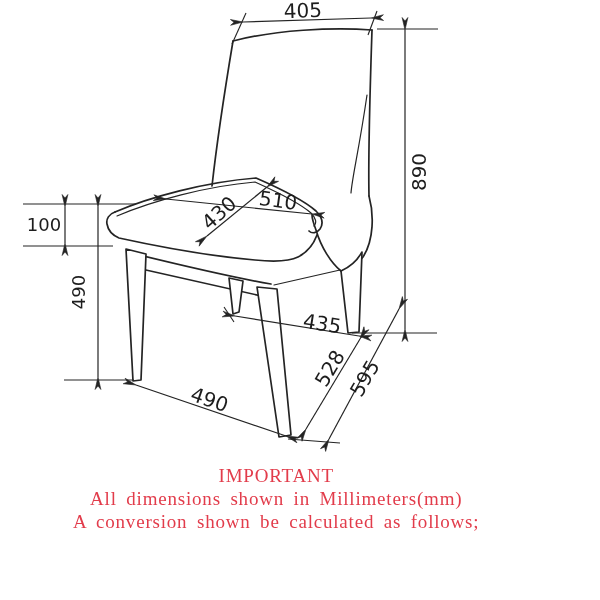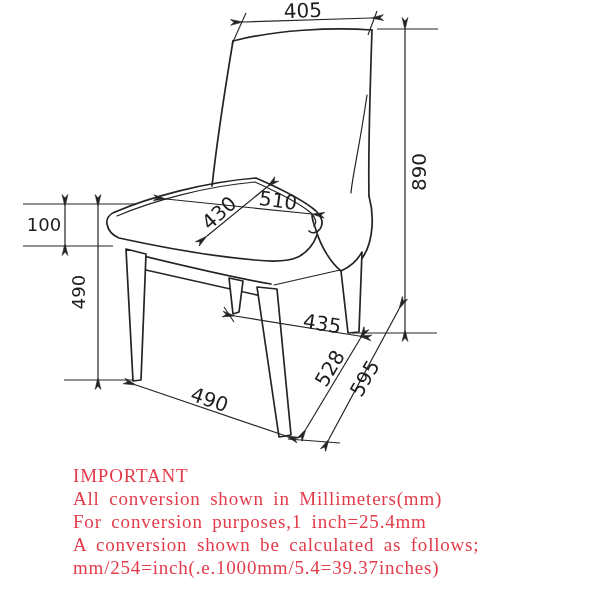--- a/index.html
+++ b/index.html
@@ -11,21 +11,21 @@
   .chair{stroke:#242424;stroke-width:1.7;fill:none;stroke-linecap:round;stroke-linejoin:round;}
   .chair-thin{stroke:#242424;stroke-width:1.2;fill:none;stroke-linecap:round;}
   .leg{stroke:#242424;stroke-width:1.7;fill:#ffffff;stroke-linejoin:round;}
   .dim{stroke:#242424;stroke-width:1.2;fill:none;}
   .ext{stroke:#242424;stroke-width:1.1;fill:none;}
   .dimtxt{fill:#1d1d1d;font-family:"DejaVu Sans",sans-serif;font-size:20px;}
   .dimtxt-sm{font-size:18px;}
   #notes{
     position:absolute;left:73px;top:464px;color:#e23c4b;
     font-family:"Liberation Serif",serif;font-size:19px;line-height:23px;
-    letter-spacing:0.8px;word-spacing:4px;white-space:nowrap;
+    letter-spacing:0.8px;word-spacing:4px;white-space:nowrap;text-align:center;
   }
 </style>
 </head>
 <body>
 
 <div id="canvas">
 
   <svg width="600" height="600" viewBox="0 0 600 600">
     <defs>
       <marker id="arw" markerWidth="14" markerHeight="10" refX="0.5" refY="4" orient="auto-start-reverse" markerUnits="userSpaceOnUse">
@@ -92,19 +92,17 @@
       <text class="dimtxt" x="220" y="214" transform="rotate(-42 220 214)">430</text>
       <text class="dimtxt" x="322" y="325" transform="rotate(9 322 325)">435</text>
       <text class="dimtxt" x="331" y="369" transform="rotate(-59 331 369)">528</text>
       <text class="dimtxt" x="366" y="379" transform="rotate(-60 366 379)">595</text>
       <text class="dimtxt" x="209" y="401" transform="rotate(19 209 401)">490</text>
     </g>
   </svg>
 
   <div id="notes">
     <div>IMPORTANT</div>
-    <div>All conversion shown in Millimeters(mm)</div>
-    <div>For conversion purposes,1 inch=25.4mm</div>
+    <div>All dimensions shown in Millimeters(mm)</div>
     <div>A conversion shown be calculated as follows;</div>
-    <div>mm/254=inch(.e.1000mm/5.4=39.37inches)</div>
   </div>
 
 </div>
 
 </body></html>

